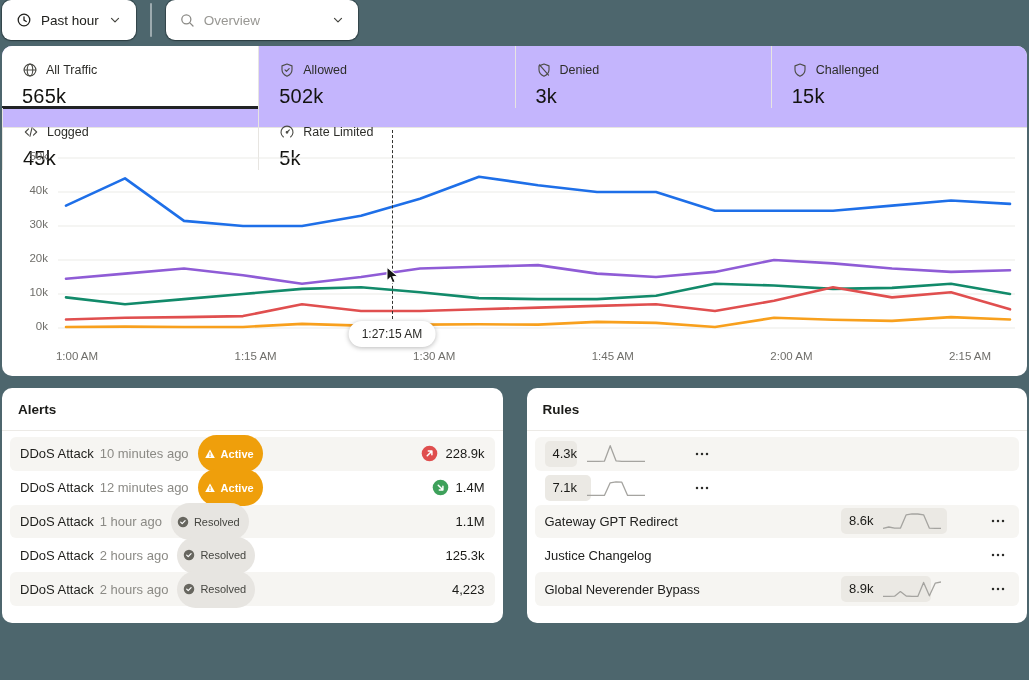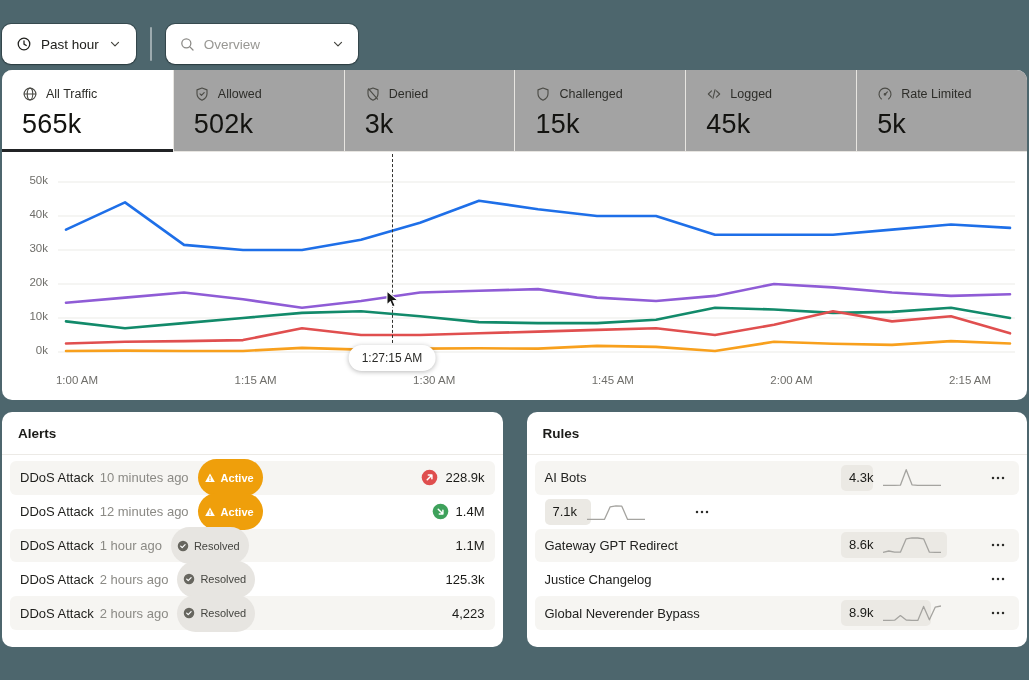--- a/index.html
+++ b/index.html
@@ -3,21 +3,21 @@
 <meta charset="utf-8">
 <style>
   * { box-sizing: border-box; }
   html,body { margin:0; padding:0; }
   body {
     width:1029px; height:680px; overflow:hidden;
     background:#4d666d;
     font-family:"Liberation Sans", sans-serif;
     -webkit-font-smoothing:antialiased;
   }
-  .page { position:relative; width:1025px; margin-left:2px; padding-top:24px; }
+  .page { position:relative; width:1025px; margin-left:2px; }
 
   
   .toolbar { display:flex; align-items:center; gap:14px; height:40px; margin-bottom:6px; }
   .tb-btn {
     display:flex; align-items:center; height:40px; background:#fff; border-radius:9px;
     box-shadow:0 0 0 1px rgba(15,25,28,.35), 0 1px 2px rgba(0,0,0,.25);
     cursor:pointer;
   }
   .time-btn { gap:9px; padding:0 14px; font-size:13.5px; font-weight:500; color:#20201d; }
   .tb-divider { width:2px; height:34px; background:rgba(255,255,255,.45); border-radius:2px; }
@@ -28,31 +28,31 @@
   .icn svg { width:100%; height:100%; }
   .icn.sm { width:12px; height:12px; }
   .icn.tr { width:17px; height:17px; }
   .icn.chev { width:14px; height:14px; color:#45453f; }
   .icn.mag { color:#8a8985; }
 
   
   .panel { background:#fff; border-radius:10px; }
   .main-panel { height:330px; margin-bottom:12px; position:relative; }
   .tabs {
-    display:grid; grid-template-columns:repeat(6,1fr); height:82px;
-    background:#a3a3a3; border-bottom:1px solid #e7e5e1; border-radius:10px 10px 0 0;
+    display:grid; grid-template-columns:repeat(4,1fr); height:82px;
+    background:#c4b5fd; border-bottom:1px solid #e7e5e1; border-radius:10px 10px 0 0;
   }
   .tab { position:relative; padding:16px 0 0 20px; border-left:1px solid #e7e5e1; cursor:pointer; }
   .tab:first-child { border-left:none; border-top-left-radius:10px; }
   .tab:last-child { border-top-right-radius:10px; }
   .tab.active { background:#fff; border-top-left-radius:10px; }
   .tab.active::after { content:""; position:absolute; left:0; right:0; bottom:-1px; height:3px; background:#212325; }
   .tab-top { display:flex; align-items:center; gap:8px; font-size:12.5px; font-weight:500; color:#2d2d29; }
   .tab-top .icn { color:#4c4c47; }
-  .tab-val { margin-top:7px; font-size:27px; font-weight:500; color:#131310; letter-spacing:.2px; }
+  .tab-val { margin-top:7px; font-size:20px; font-weight:500; color:#131310; letter-spacing:.2px; }
 
   
   .chart-wrap { position:relative; height:248px; }
   svg.chart { position:absolute; left:0; top:0; }
   .ylab { position:absolute; width:46px; text-align:right; font-size:11.5px; color:#6f6e6a; }
   .xlab { position:absolute; top:222px; transform:translateX(-50%); font-size:11.5px; color:#6f6e6a; white-space:nowrap; }
   .crosshair { position:absolute; top:2px; height:194px; width:0; border-left:1.6px dashed #323230; }
   .chart-tooltip {
     position:absolute; top:193px; transform:translateX(-50%);
     background:#fff; border-radius:999px; padding:6px 13px;
@@ -341,21 +341,20 @@
             <span class="a-right">
               <span>4,223</span>
             </span>
           </div>
         </div>
     </div>
     <div class="panel card">
       <div class="card-head">Rules</div>
       <div class="rows" id="rule-rows">
           <div class="row alt">
-            <span class="r-name">AI Bots</span>
             <span class="metric">
               <span class="metric-bar" style="width: 32px;"></span>
               <span class="metric-val">4.3k</span>
               <span class="metric-spark"><svg width="58" height="22" viewBox="0 0 58 22">
                   <polyline points="0.0,18.4 5.8,18.4 11.6,18.4 17.4,18.2 23.2,2.7 29.0,17.8 34.8,18.4 40.6,18.4 46.4,18.4 52.2,18.4 58.0,18.4" fill="none" stroke="#a5a4a0" stroke-width="1.3" stroke-linejoin="round"></polyline>
                 </svg></span>
             </span>
             <span class="dots-btn">
               <span class="icn">
                 <svg viewBox="0 0 24 24">

